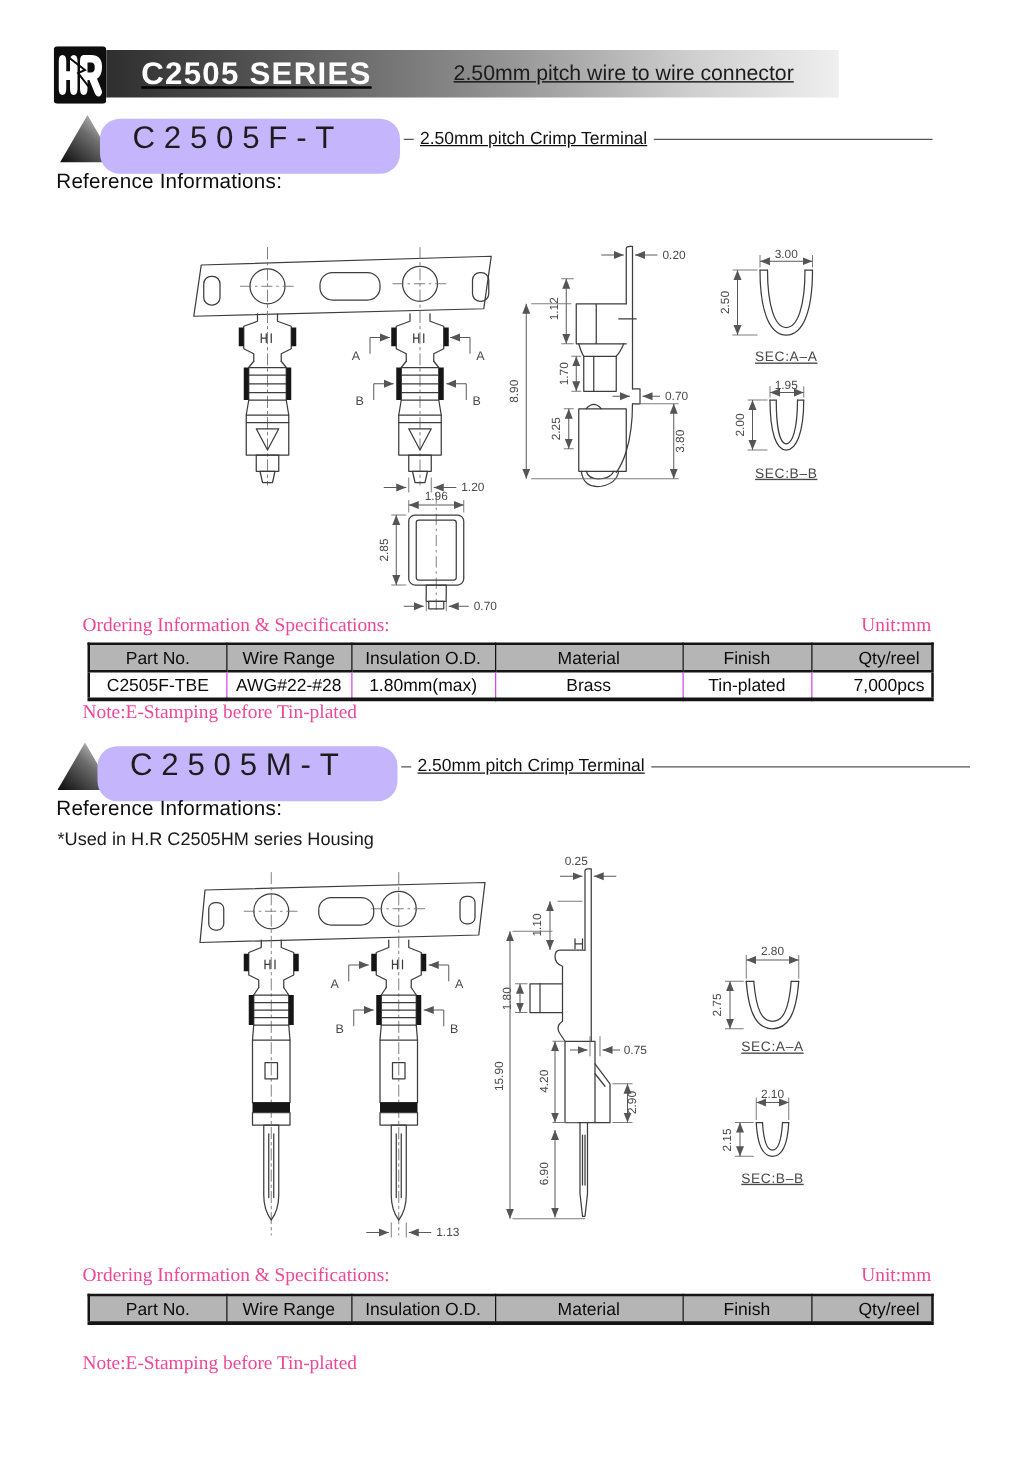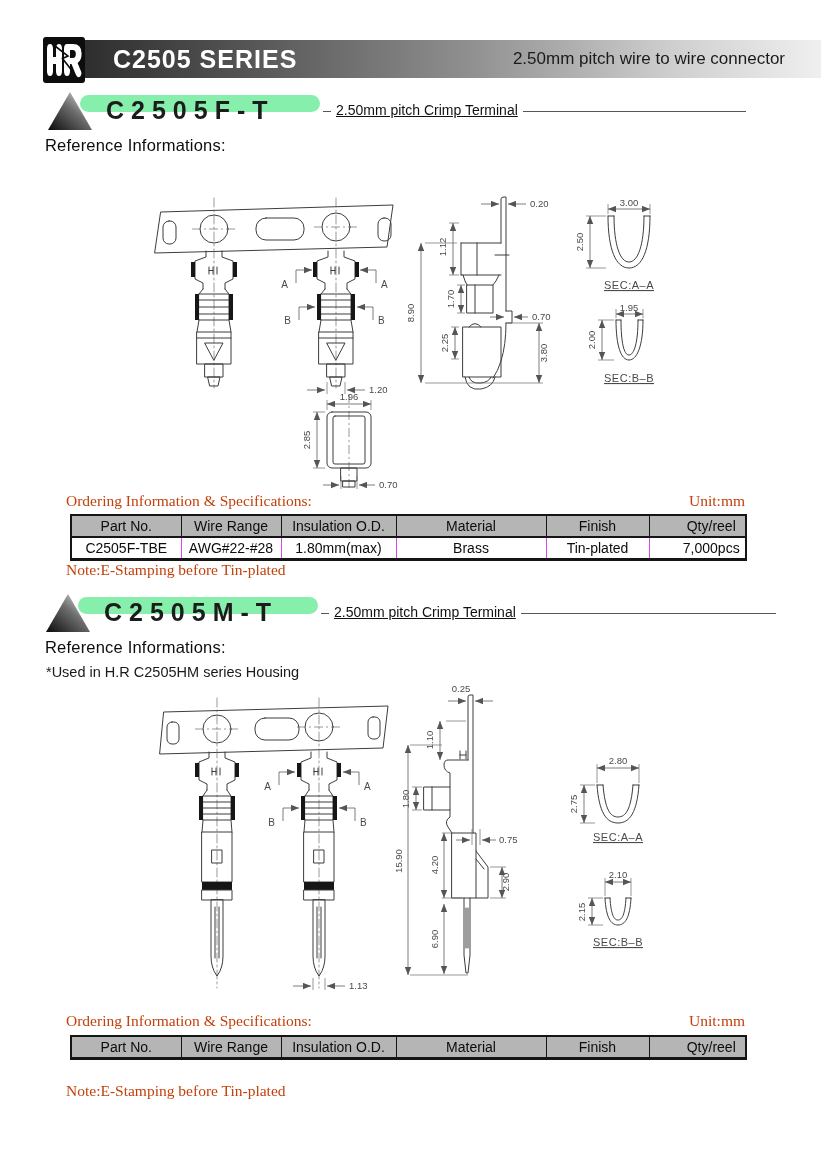--- a/index.html
+++ b/index.html
@@ -2,40 +2,40 @@
 <html><head>
 <meta charset="utf-8">
 <style>
   * { margin:0; padding:0; box-sizing:border-box; }
   html,body { background:#ffffff; }
   .page { position:relative; width:827px; height:1169px; background:#fff;
           font-family:"Liberation Sans", sans-serif; overflow:hidden; }
   .abs { position:absolute; }
 
   
-  .hdr-bar { position:absolute; left:85px; top:40px; width:736px; height:38px;
+  .hdr-bar { position:absolute; left:85px; top:40px; width:586px; height:38px;
              display:flex; align-items:center; justify-content:space-between;
              padding:0 36px 0 28px;
-             background:linear-gradient(90deg,#2e2e2e 0%,#555 22%,#8f8f8f 52%,#cfcfcf 80%,#efefef 100%); }
+             background:linear-gradient(90deg,#2e2e2e 0%,#555 22%,#8f8f8f 52%,#cfcfcf 80%,#efefef 100%);text-decoration:underline; }
   .hdr-title { color:#fff; font-size:25px; font-weight:bold; letter-spacing:1px; }
   .hdr-sub { color:#1b1b1b; font-size:17px; }
 
   
-  .pill { position:absolute; height:17px; width:240px; background:#86efac;
+  .pill { position:absolute; height:44px; width:240px; background:#c4b5fd;
           border-radius:16px; color:#1c1c1c; font-size:25px; letter-spacing:7px;
-          line-height:31px; padding-left:26px;font-weight:bold; }
+          line-height:31px; padding-left:26px; }
   .crimp-line { position:absolute; height:1px; background:#555; }
   .crimp-text { position:absolute; font-size:14px; color:#111; background:#fff; padding:0 5px;text-decoration:underline; }
 
   .ref-head { position:absolute; font-size:16.5px; font-weight:normal; color:#0d0d0d; letter-spacing:.2px; }
   .ref-note { position:absolute; font-size:14.5px; color:#1a1a1a; }
 
   
   .ord-title, .ord-unit, .ord-note { position:absolute; font-family:"Liberation Serif", serif;
-          font-size:15.5px; color:#c2410c; }
+          font-size:15.5px; color:#ec4899; }
   .spec-table { position:absolute; width:675px; border-collapse:collapse; table-layout:fixed;
           border:2px solid #151515; border-bottom-width:3px; border-right-width:2.5px;
           font-size:14px; color:#0c0c0c; }
   .spec-table th { background:#b5b5b5; font-weight:normal; height:22px;
           border-right:1px solid #151515; border-bottom:2px solid #151515; text-align:center; }
   .spec-table td { height:22px; border-right:1px solid #d946ef; text-align:center; background:#fff; }
   .spec-table th:last-child, .spec-table td:last-child { border-right:none;padding-left:28px; }
 
   
   svg.draw { position:absolute; overflow:visible; }

